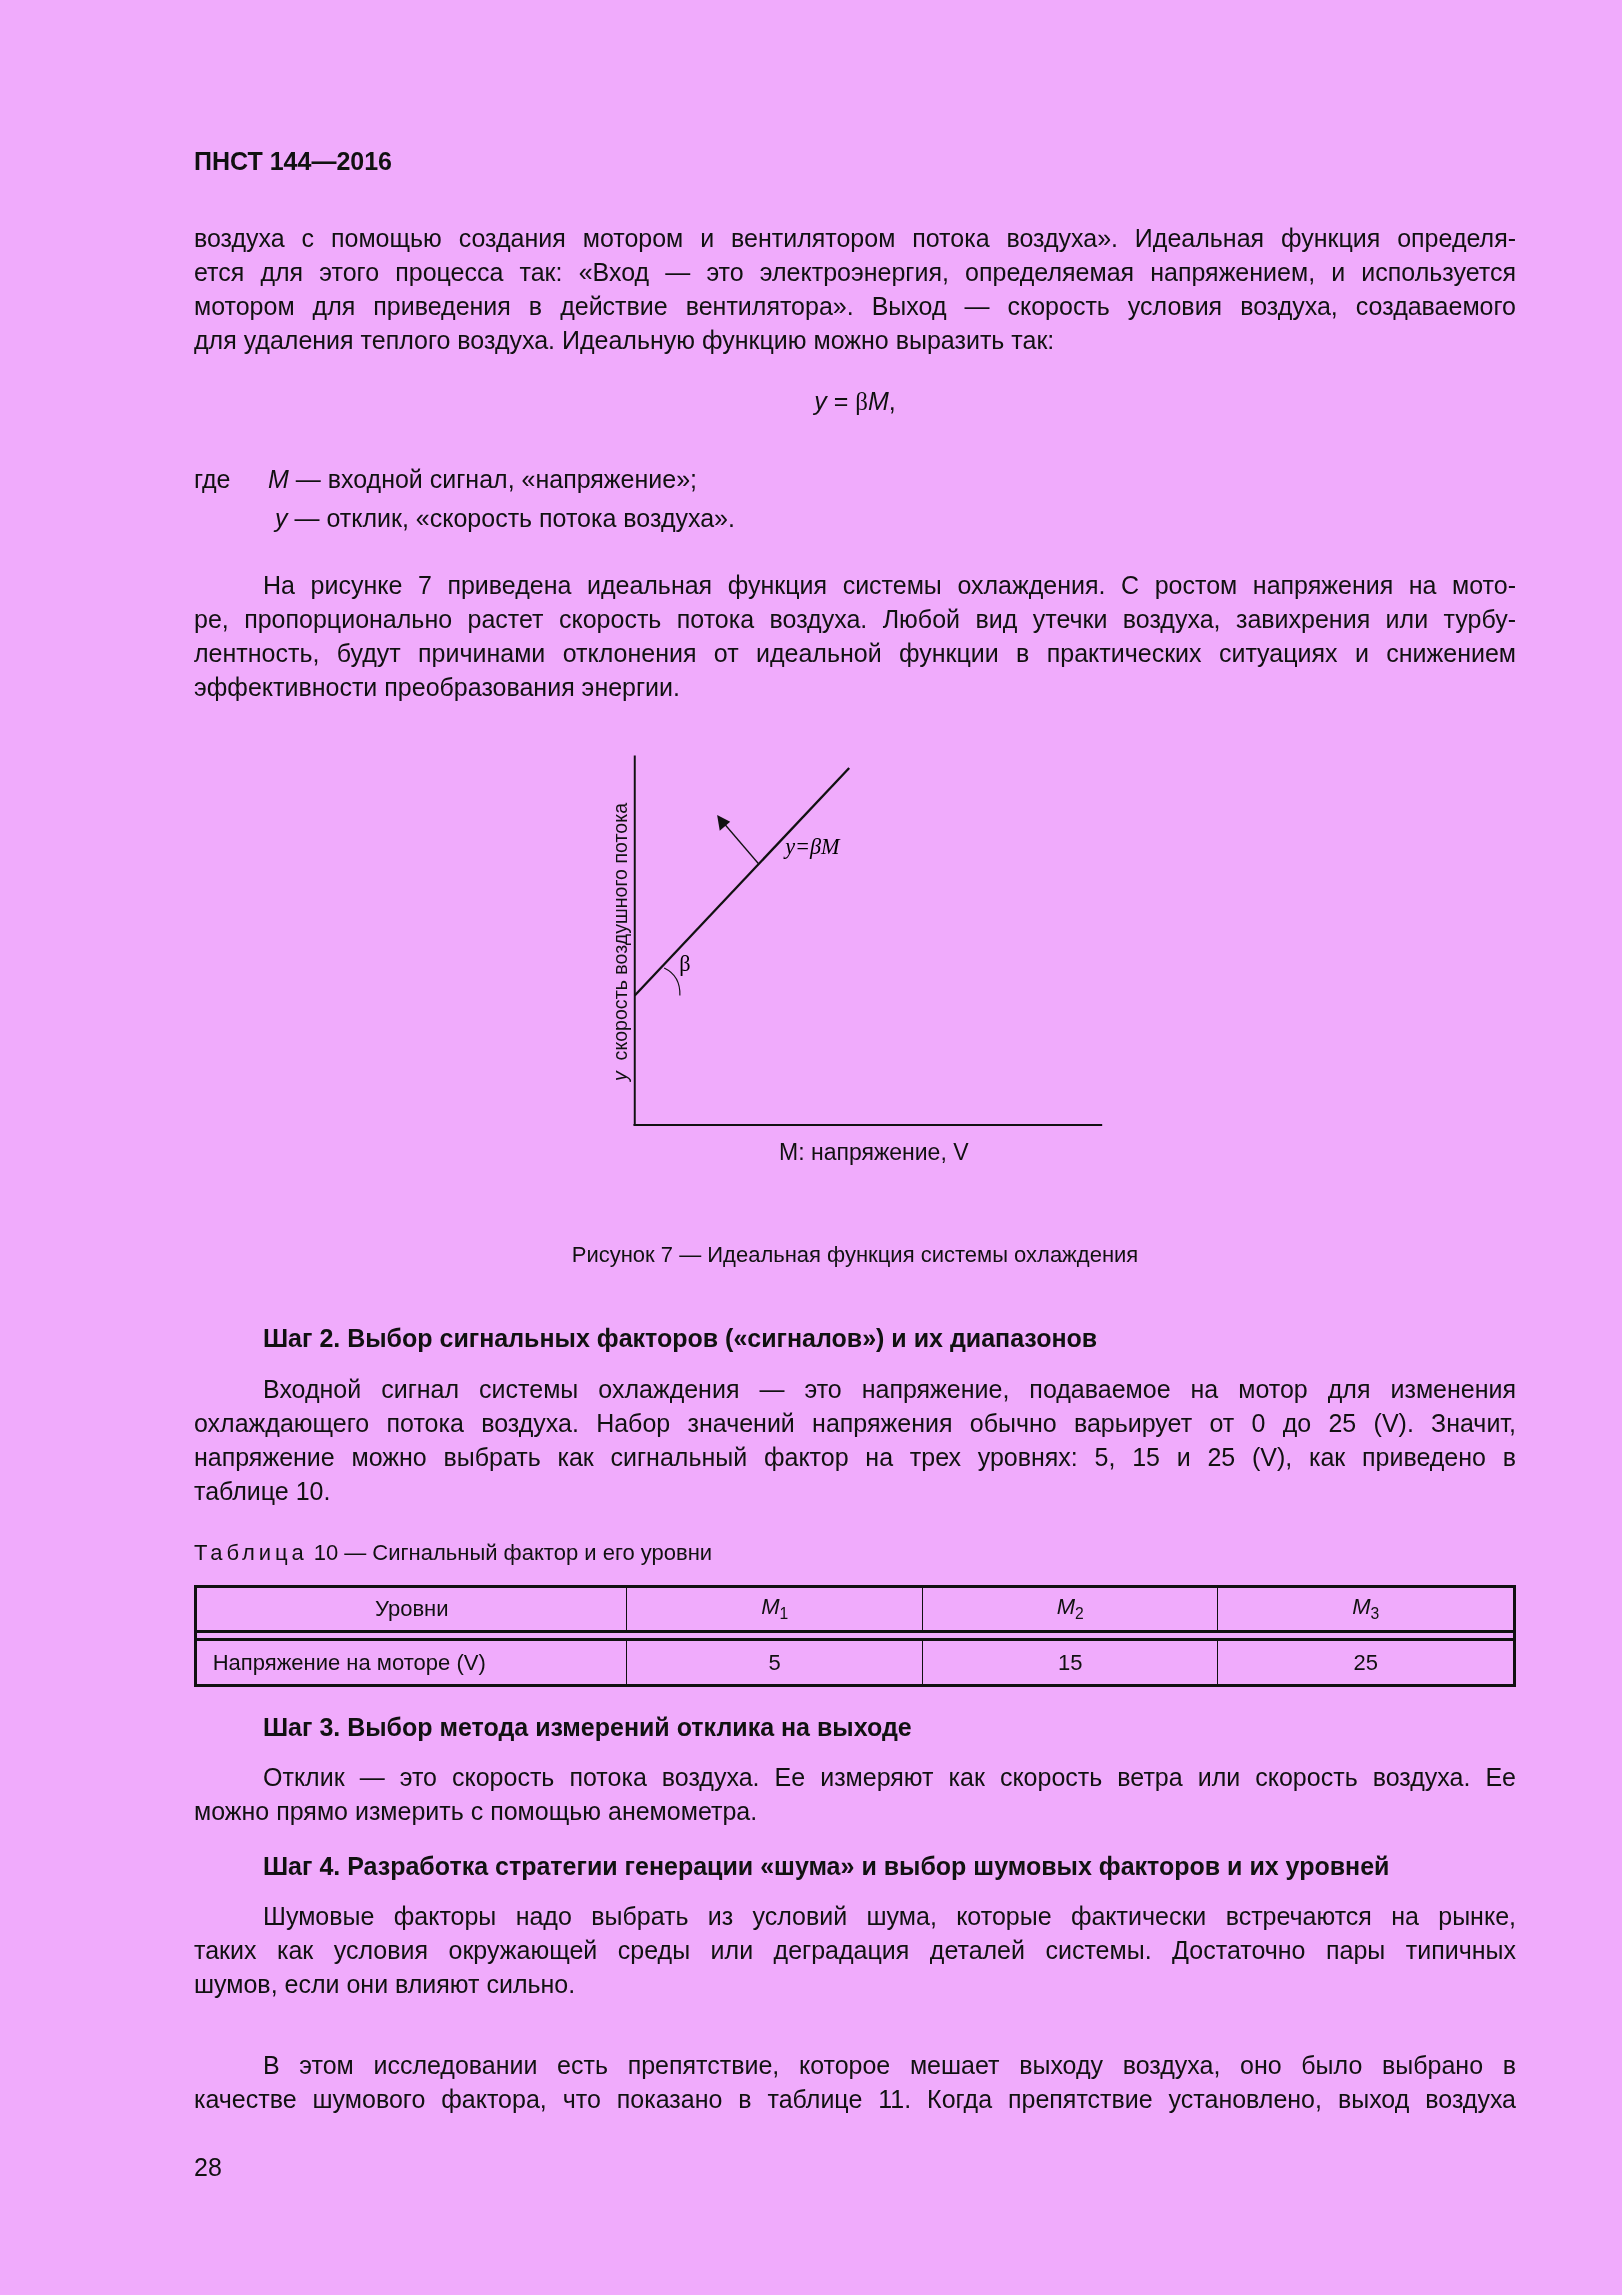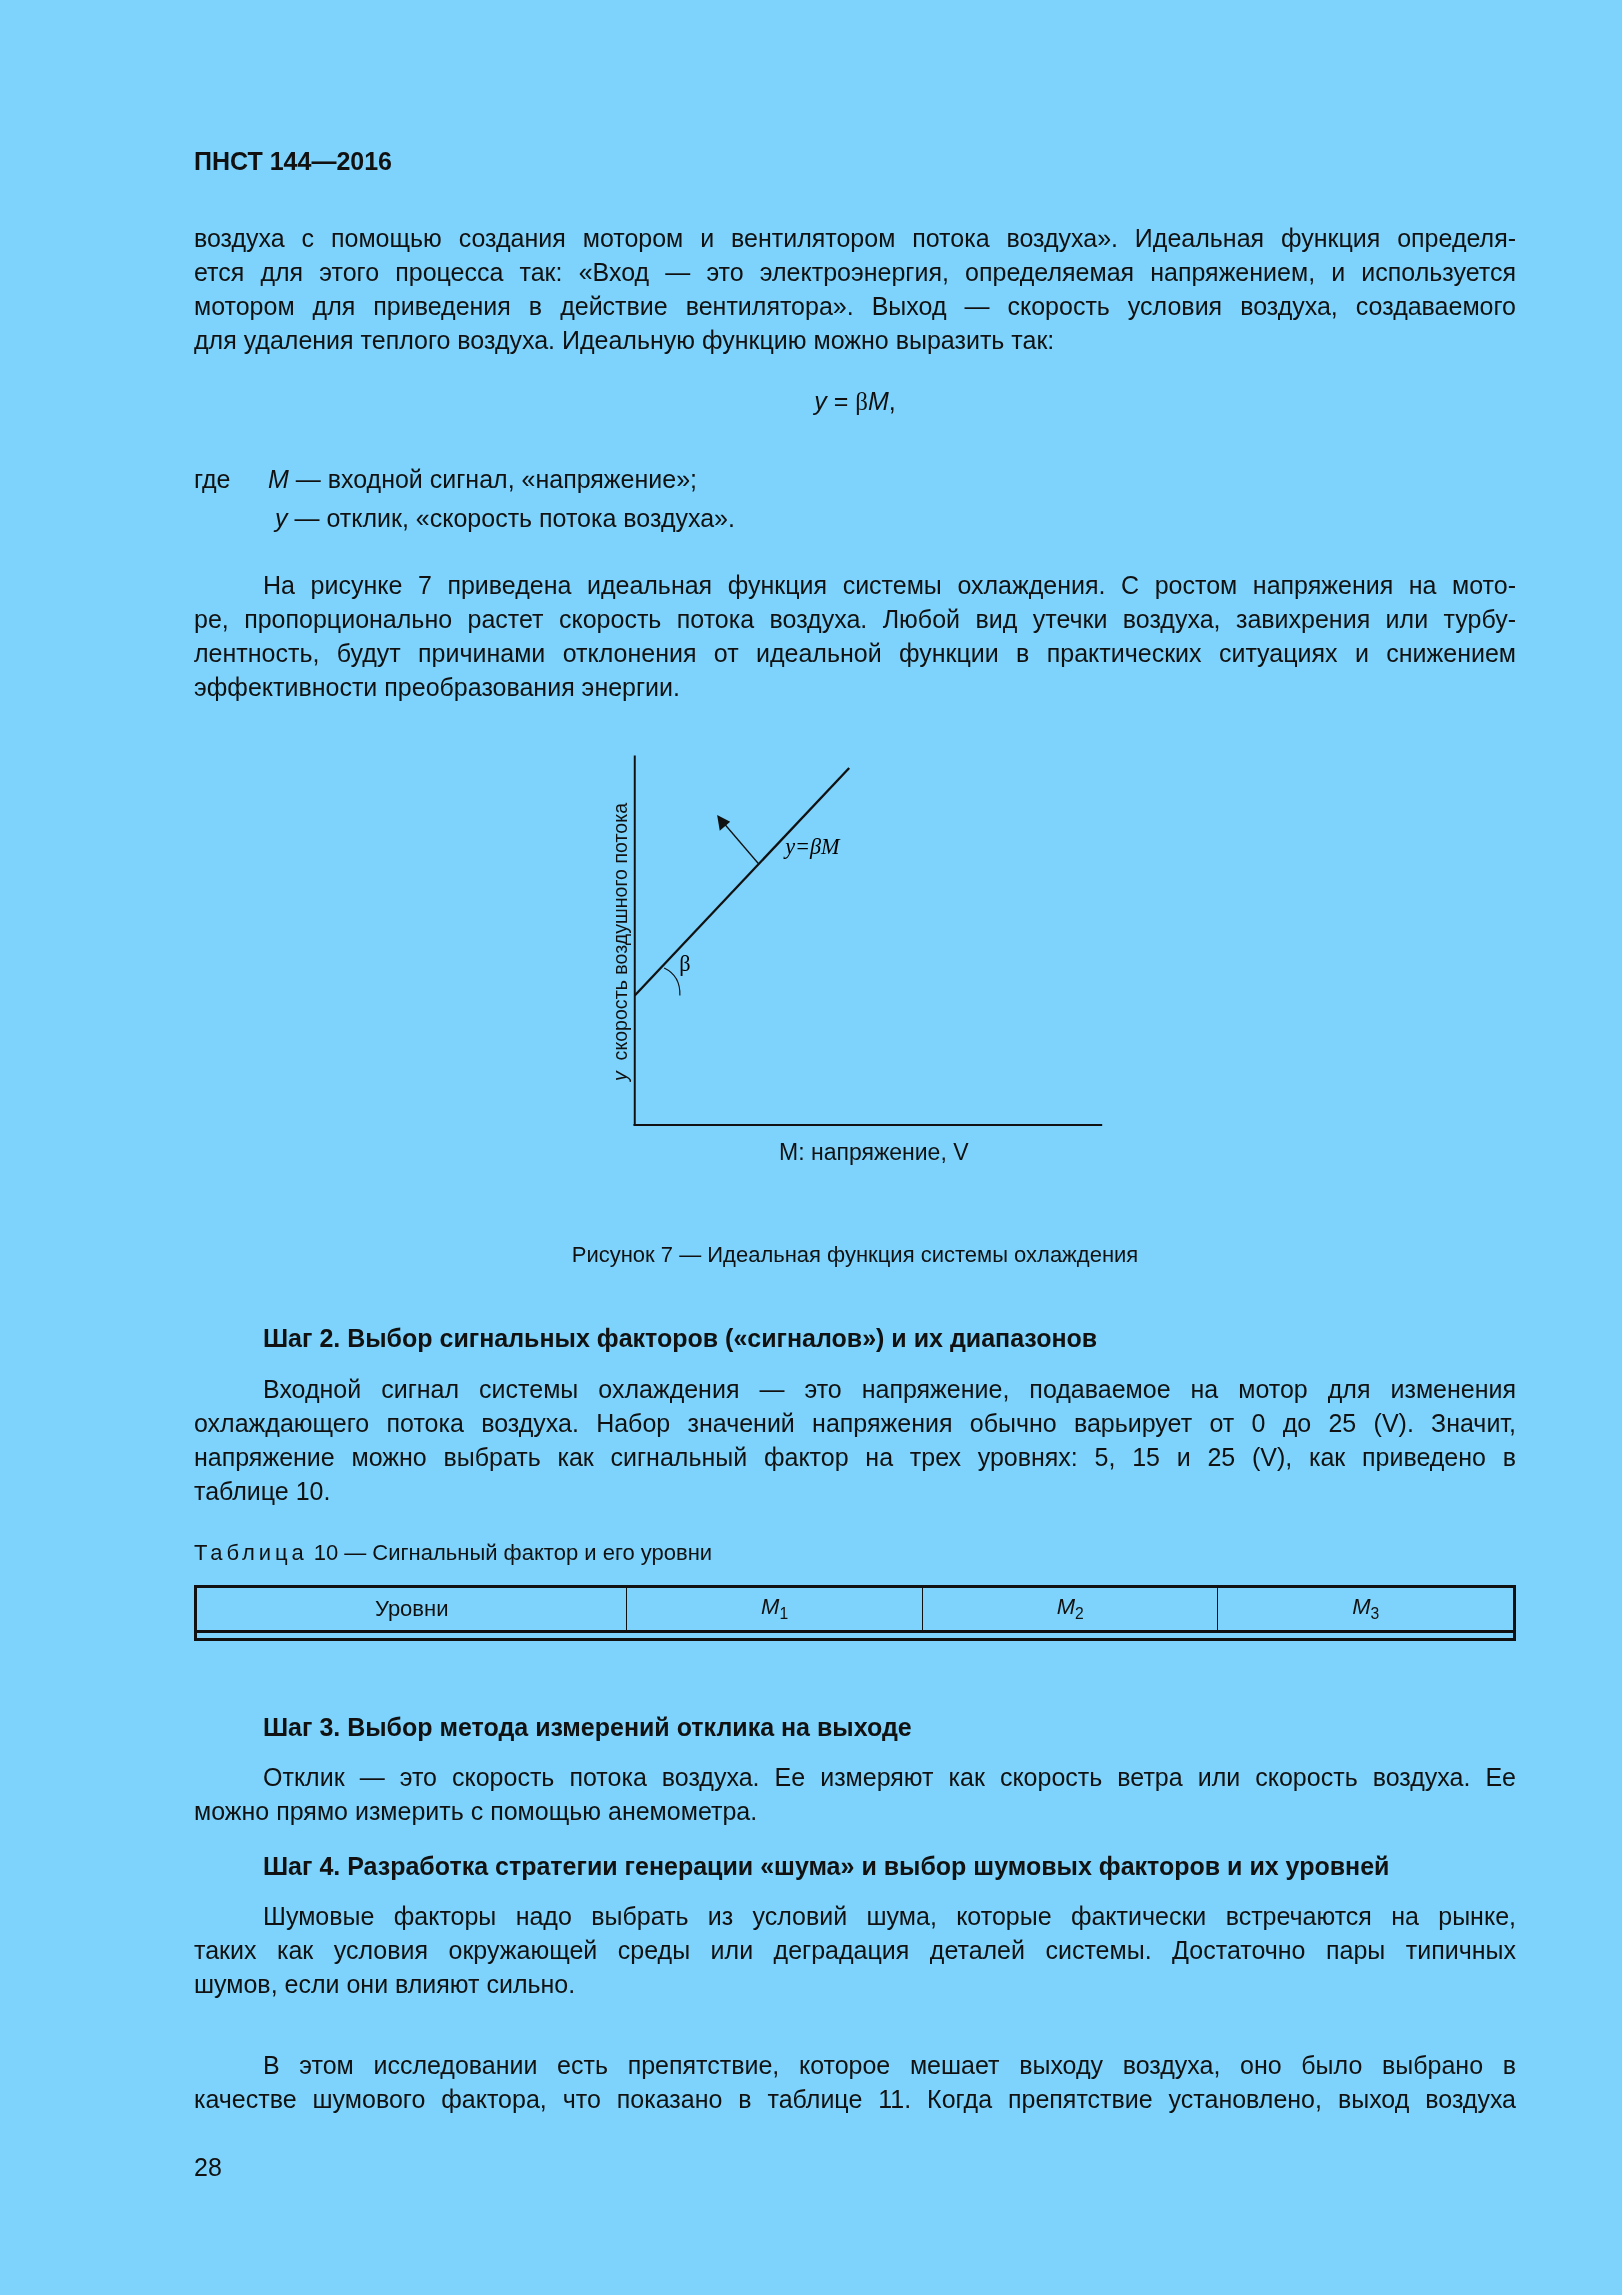--- a/index.html
+++ b/index.html
@@ -1,18 +1,18 @@
 <!DOCTYPE html>
 <html style="font-size:10.5px"><head>
 <meta charset="utf-8">
 <style>
   html, body { margin: 0; padding: 0; background: #ffffff; }
   body { width: 1623px; height: 2295px; position: relative; overflow: hidden;
          font-family: "Liberation Sans", sans-serif; color: #111111; }
-  .page { position: absolute; left: 0; top: 0; width: 1623px; height: 2295px; background: #7dd3fc; }
+  .page { position: absolute; left: 0; top: 0; width: 1623px; height: 2295px; background: #f0abfc; }
   .abs { position: absolute; }
   .hdr { left: 194px; top: 147px; font-size: 25px; font-weight: bold; letter-spacing: 0px; }
   .p { position: absolute; left: 194px; width: 1322px; font-size: 25px; line-height: 34px;
        text-align: justify; text-align-last: left; }
   .p.indent { text-indent: 69px; }
   .p .ln { display: block; text-align: justify; text-align-last: justify; }
   .p .ln.last { text-align-last: left; }
   .it { font-style: italic; }
   .formula { left: 194px; width: 1322px; top: 387px; font-size: 25px; text-align: center; }
   .where { font-size: 25px; }
@@ -113,20 +113,26 @@
     <tbody>
         <tr class="head">
       <td>Уровни</td>
       <td><span class="it">M</span><sub>1</sub></td>
       <td><span class="it">M</span><sub>2</sub></td>
       <td><span class="it">M</span><sub>3</sub></td>
     </tr>
     <tr class="sep">
           <td colspan="4" style="border-left:3.3px solid #111;border-right:3.3px solid #111;"></td>
         </tr>
+    <tr class="body">
+      <td class="rowlabel">Напряжение на моторе (V)</td>
+      <td>5</td>
+      <td>15</td>
+      <td>25</td>
+    </tr>
   </tbody>
     </table>
 
   <div class="abs heading" style="top:1713px;">Шаг 3. Выбор метода измерений отклика на выходе</div>
   <div class="p" style="top:1760px;">
     <span class="ln" style="padding-left:69px;">Отклик — это скорость потока воздуха. Ее измеряют как скорость ветра или скорость воздуха. Ее</span>
     <span class="ln last">можно прямо измерить с помощью анемометра.</span>
   </div>
 
   <div class="abs heading" style="top:1852px;">Шаг 4. Разработка стратегии генерации «шума» и выбор шумовых факторов и их уровней</div>

